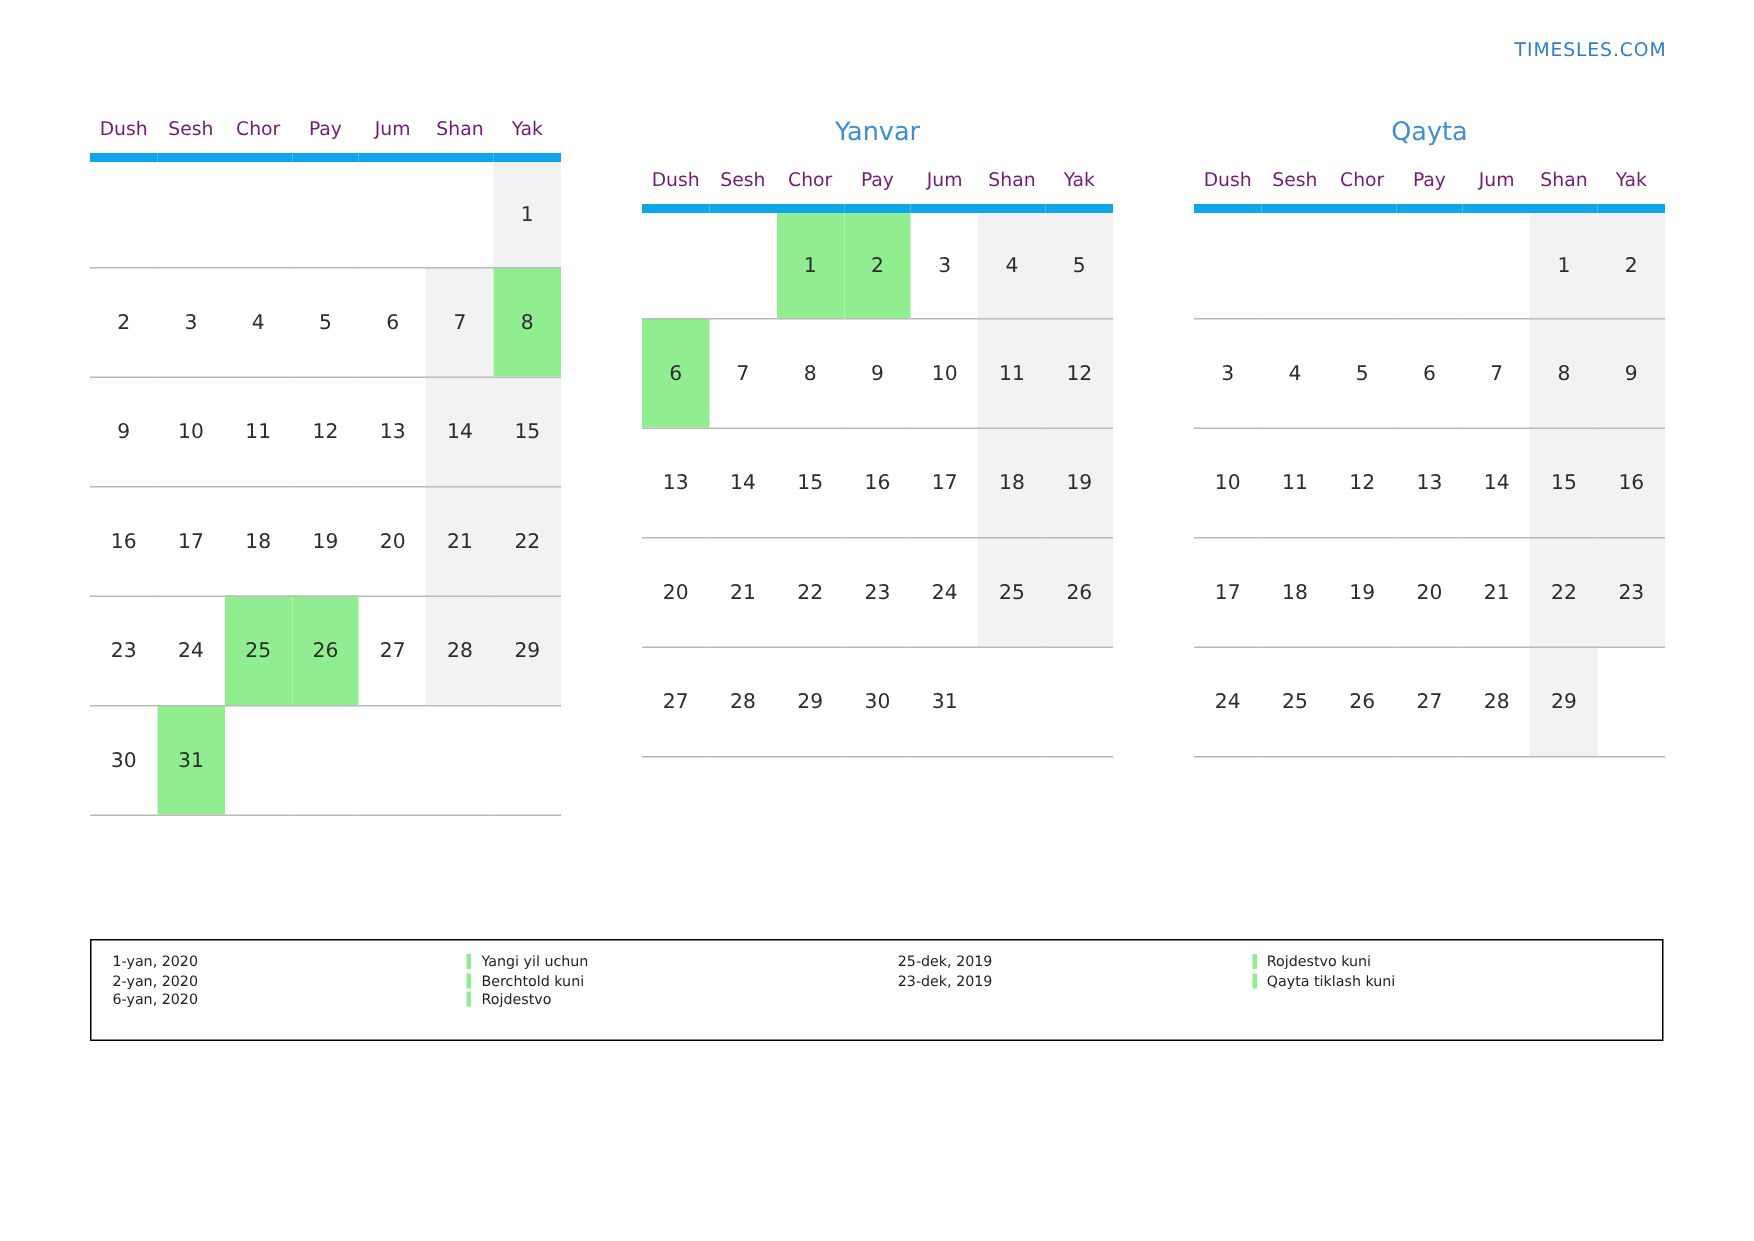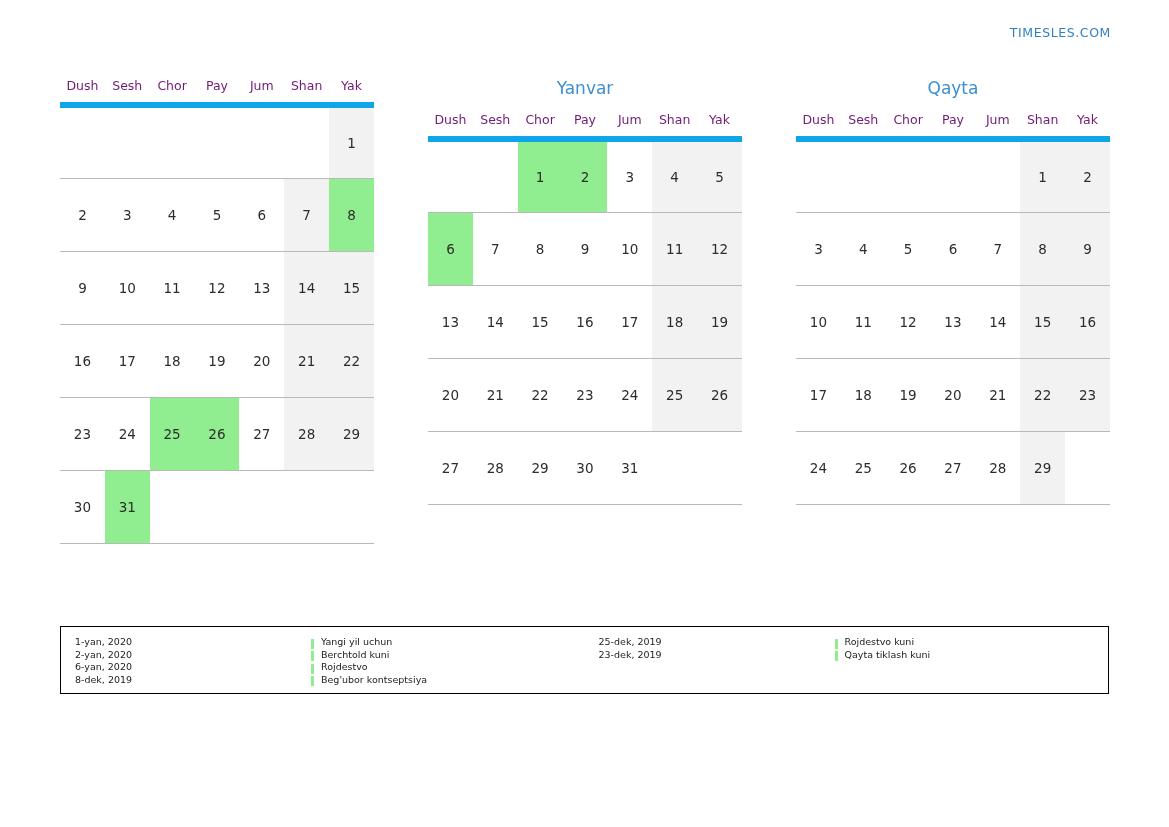--- a/index.html
+++ b/index.html
@@ -100,21 +100,21 @@
     display: flex;
     flex-direction: row;
   }
   .legend-col {
     width: 50%;
     padding: 9px 0 0 14px;
   }
   .legend-row {
     display: flex;
     flex-direction: row;
-    align-items: flex-end;
+    align-items: flex-start;
     height: 12.6px;
     margin-bottom: 0px;
     font-size: 9.5px;
     color: #222222;
     line-height: 12.6px;
   }
   .legend-date {
     width: 236px;
     white-space: nowrap;
   }
@@ -346,25 +346,20 @@
         <div class="legend-row">
           <span class="legend-date">2-yan, 2020</span>
           <span class="legend-swatch"></span>
           <span class="legend-label">Berchtold kuni</span>
         </div>
         <div class="legend-row">
           <span class="legend-date">6-yan, 2020</span>
           <span class="legend-swatch"></span>
           <span class="legend-label">Rojdestvo</span>
         </div>
-        <div class="legend-row">
-          <span class="legend-date">8-dek, 2019</span>
-          <span class="legend-swatch"></span>
-          <span class="legend-label">Beg'ubor kontseptsiya</span>
-        </div>
       </div>
     <div class="legend-col">
         <div class="legend-row">
           <span class="legend-date">25-dek, 2019</span>
           <span class="legend-swatch"></span>
           <span class="legend-label">Rojdestvo kuni</span>
         </div>
         <div class="legend-row">
           <span class="legend-date">23-dek, 2019</span>
           <span class="legend-swatch"></span>

